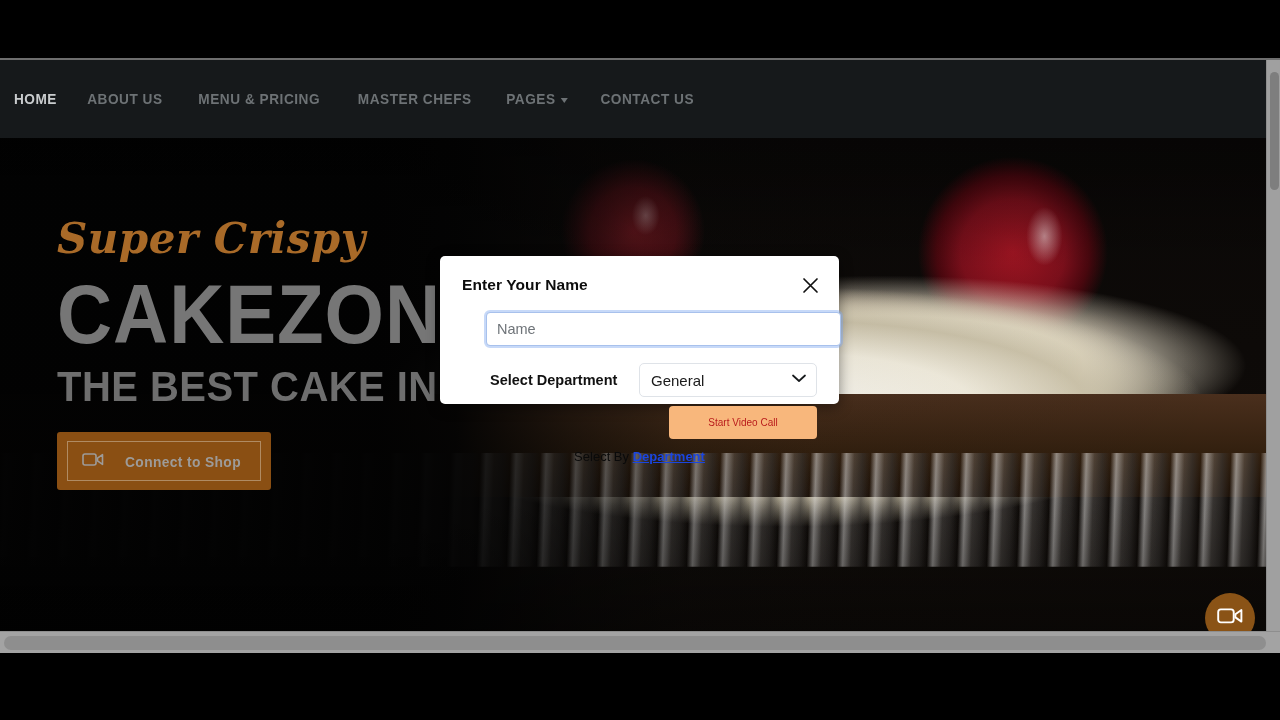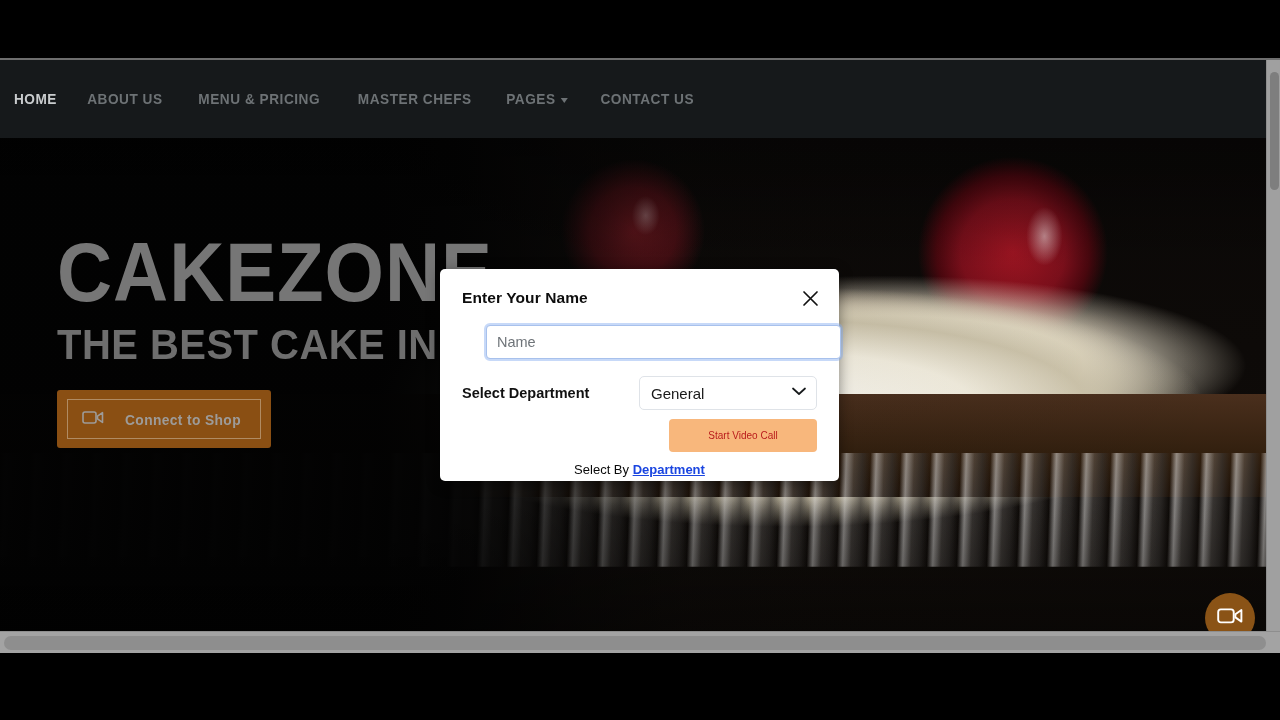--- a/index.html
+++ b/index.html
@@ -202,23 +202,23 @@
     font-size: 15px;
     color: #9d9b99;
     letter-spacing: 0.4px;
     transform: scaleX(0.92);
   }
 
   
   #modal {
     position: absolute;
     left: 440px;
-    top: 209px;
+    top: 196px;
     width: 399px;
-    height: 212px;
+    height: 148px;
     background: #ffffff;
     border-radius: 5px;
     z-index: 20;
     box-shadow: 0 3px 14px rgba(0,0,0,0.45);
     padding: 20px 22px 0 22px;
   }
   #modal-head {
     display: flex;
     align-items: flex-start;
     justify-content: space-between;
@@ -258,20 +258,21 @@
     margin-top: 17px;
     display: flex;
     align-items: center;
     justify-content: space-between;
   }
   #dept-label {
     font-family: "Liberation Sans Narrow", "Liberation Sans", sans-serif;
     font-weight: 700;
     font-size: 14.5px;
     color: #111;
+    margin-left: 28px;
   }
   #dept-select-wrap {
     position: relative;
     width: 178px;
     height: 34px;
   }
   #dept-select {
     width: 178px;
     height: 34px;
     border: 1px solid #dfe3e8;
@@ -408,20 +409,21 @@
         </div>
       </nav>
     </div>
 
     <div id="hero">
       <div id="hero-photo"></div>
       <div id="hero-overlay"></div>
       <div id="hero-vignette"></div>
 
       <div id="hero-content">
+        <div id="hero-script">Super Crispy</div>
         <div id="hero-title">CAKEZONE</div>
         <div id="hero-sub">THE BEST CAKE IN LONDON</div>
 
         <div id="connect-shop-btn">
           <div id="connect-shop-inner">
             <span>
               <svg width="22" height="15" viewBox="0 0 22 15" fill="none">
                 <rect x="1" y="2" width="13" height="11" rx="2" stroke="#9d9b99" stroke-width="1.6"></rect>
                 <path d="M15.5 6.2L20.5 2.6V12.4L15.5 8.8Z" stroke="#9d9b99" stroke-width="1.6" stroke-linejoin="round"></path>
               </svg>

